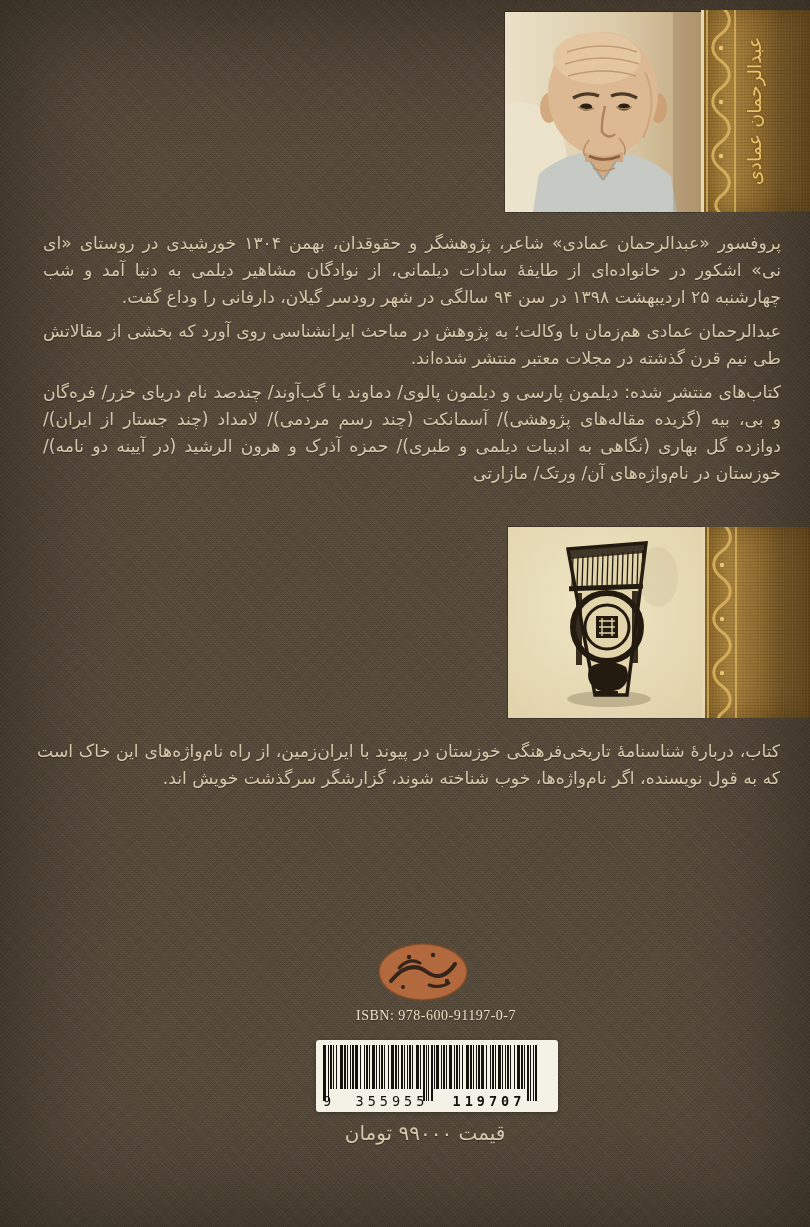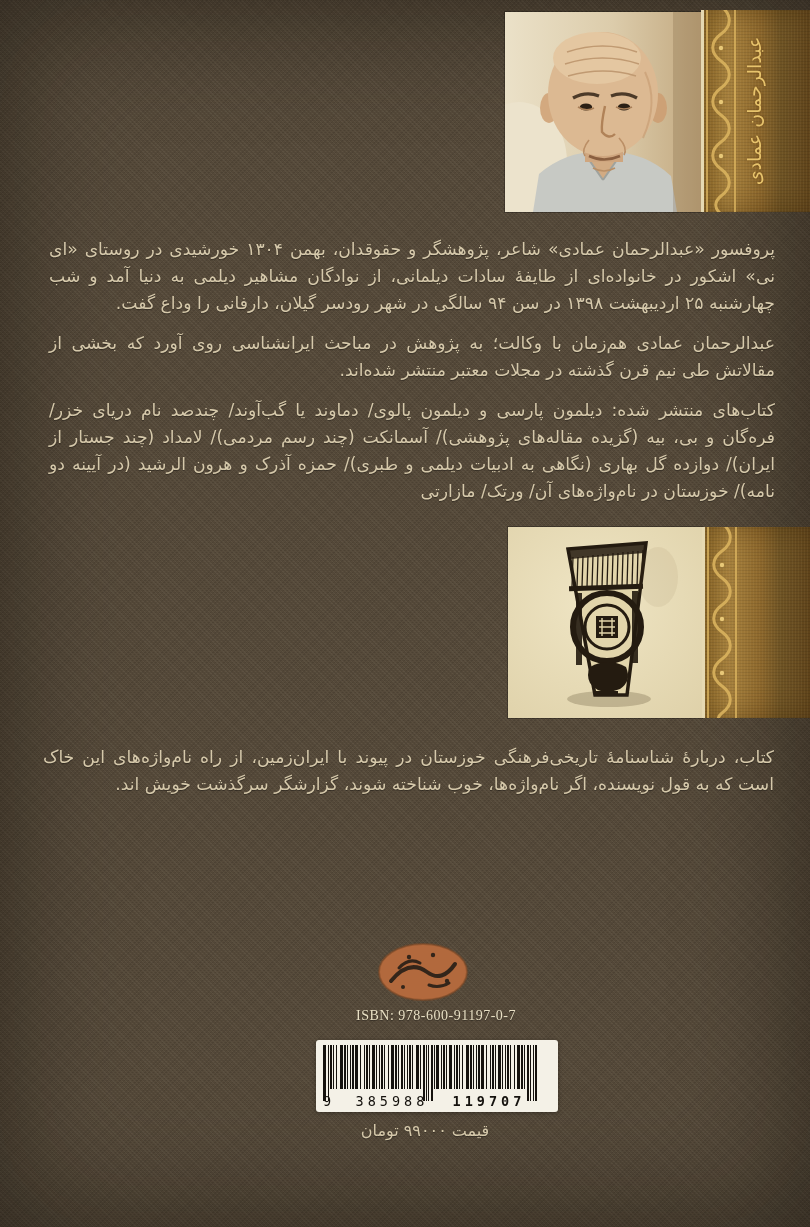--- a/index.html
+++ b/index.html
@@ -27,40 +27,40 @@
   .strip-top{left:701px;top:10px;width:109px;height:202px;}
   .strip-mid{left:702px;top:527px;width:108px;height:191px;}
   .vname{position:absolute;left:33px;top:0;width:202px;height:34px;
     transform-origin:0 0;transform:rotate(-90deg) translateX(-202px);
     color:#e7c36c;font-size:19px;letter-spacing:2px;text-align:center;line-height:34px;
     direction:rtl;white-space:nowrap;text-shadow:0 0 3px rgba(90,50,0,.6);z-index:2;}
   .ornament{position:absolute;left:0;top:0;z-index:2;}
   
   .fa-text{direction:rtl;text-align:justify;color:#d6c9ab;
     font-size:17.2px;line-height:27px;text-shadow:0 1px 1px rgba(0,0,0,.35);}
-  .fa-text p{margin:13px;}
+  .fa-text p{margin:7px;}
   .bio{left:36px;top:223px;width:752px;}
   .about{left:30px;top:731px;width:757px;}
   
   .artifact{left:508px;top:527px;width:194px;height:191px;overflow:hidden;
     box-shadow:0 0 0 1px rgba(0,0,0,.25);}
   
   .logo{left:377px;top:941px;width:92px;height:62px;}
   .isbn{top:1008px;left:50%;transform:translateX(calc(-50% + 31px));
     font-family:"Liberation Serif", serif;font-size:14px;color:#e9e0c4;
     letter-spacing:.5px;white-space:nowrap;text-shadow:0 1px 1px rgba(0,0,0,.4);}
   .barcode{left:316px;top:1040px;width:242px;height:72px;background:#f4f1e7;
     border-radius:3px;box-shadow:0 1px 4px rgba(0,0,0,.35);}
   .barcode-digits span{position:absolute;bottom:3px;color:#15120e;
     font-family:"DejaVu Sans Mono", monospace;font-size:13.5px;letter-spacing:4px;}
   .bd-prefix{left:7px;letter-spacing:0 !important;}
   .bd-g1{left:32px;width:88px;text-align:center;}
   .bd-g2{left:128px;width:90px;text-align:center;font-weight:bold;}
   .price{top:1121px;left:50%;transform:translateX(calc(-50% + 20px));
-    direction:rtl;color:#d6c9ab;font-size:16px;white-space:nowrap;
+    direction:rtl;color:#d6c9ab;font-size:20px;white-space:nowrap;
     text-shadow:0 1px 1px rgba(0,0,0,.35);}
 </style>
 </head>
 <body>
 
 <div class="stage">
 
   <div class="abs portrait">
     <svg width="196" height="200" viewBox="0 0 196 200">
       <defs>
@@ -254,20 +254,20 @@
         <rect x="201" y="5" width="3" height="44" fill="#15120e"></rect>
         <rect x="205" y="5" width="2" height="44" fill="#15120e"></rect>
         <rect x="208" y="5" width="1" height="44" fill="#15120e"></rect>
         <rect x="211" y="5" width="2" height="56" fill="#15120e"></rect>
         <rect x="214" y="5" width="1" height="56" fill="#15120e"></rect>
         <rect x="217" y="5" width="1" height="56" fill="#15120e"></rect>
         <rect x="219" y="5" width="2" height="56" fill="#15120e"></rect>
       </svg>
     <div class="barcode-digits">
       <span class="bd-prefix">9</span>
-      <span class="bd-g1">385988</span>
+      <span class="bd-g1">355955</span>
       <span class="bd-g2">119707</span>
     </div>
   </div>
 
   <div class="abs price">قیمت ۹۹۰۰۰ تومان</div>
 
 </div>
 
 </body></html>

